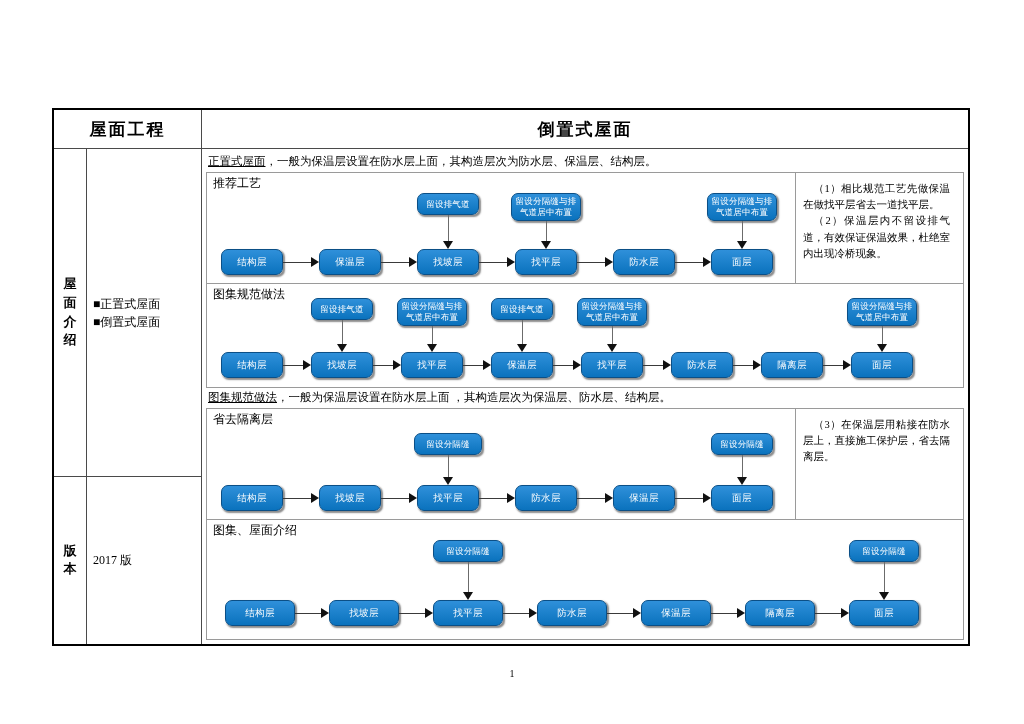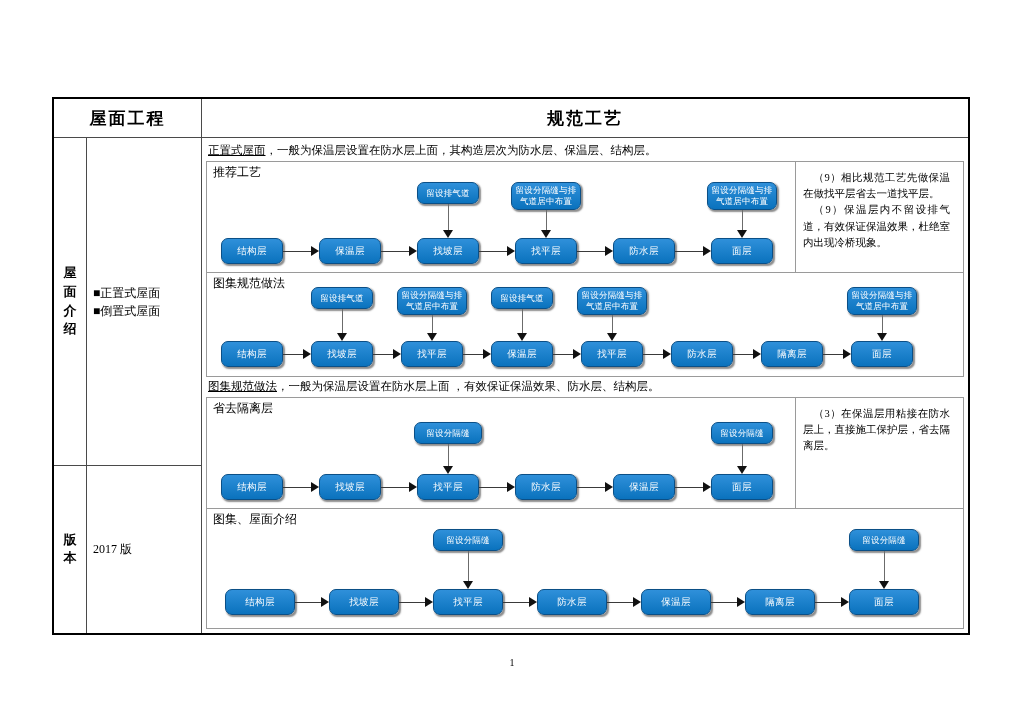--- a/index.html
+++ b/index.html
@@ -1,21 +1,21 @@
 <!DOCTYPE html>
 <html><head>
 <meta charset="utf-8">
 <style>
   html,body{margin:0;padding:0;}
   body{
     width:1024px;height:724px;background:#ffffff;
     font-family:"Liberation Serif","DejaVu Serif",serif;
     color:#000;overflow:hidden;position:relative;
   }
-  .page{position:absolute;left:0;top:5px;width:1024px;height:588px;border-radius:12px;}
+  .page{position:absolute;left:0;top:16px;width:1024px;height:588px;border-radius:12px;}
 
   
   .tbl{
     position:absolute;left:52px;top:92px;width:918px;
     border:2px solid #000;border-collapse:collapse;background:#fff;
   }
   .tbl td{border:1px solid #4a4a4a;padding:0;vertical-align:middle;}
 
   .hdr-left{width:142px;height:38px;text-align:center;
     font-size:17px;font-weight:bold;letter-spacing:2px;}
@@ -88,40 +88,40 @@
 </style>
 </head>
 <body>
 
 <div class="page">
 
   <table class="tbl">
     <tbody>
         <tr>
       <td class="hdr-left" colspan="2">屋面工程</td>
-      <td class="hdr-right">规范工艺</td>
+      <td class="hdr-right">倒置式屋面</td>
     </tr>
     <tr>
       <td class="vcol">
         <span class="vtext" id="intro-vertical"><span>屋</span><br><span>面</span><br><span>介</span><br><span>绍</span></span>
       </td>
       <td class="bcol">
         <span class="bullet">■正置式屋面</span>
         <span class="bullet">■倒置式屋面</span>
       </td>
       <td class="maincell" rowspan="2">
         <div id="sections-root">
               <div class="sect-head"><b>正置式屋面</b><span>，一般为保温层设置在防水层上面，其构造层次为防水层、保温层、结构层。</span></div>
               <div>
                 <div class="panel" style="height: 112px;">
                   <div class="panel-label">推荐工艺</div>
                   <div class="panel-split" style="left: 588px;"></div>
                   <div class="note" style="left: 596px; top: 8px; width: 147px;">
-                    <span style="display:block;text-indent:1em;">（9）相比规范工艺先做保温在做找平层省去一道找平层。</span>
-                    <span style="display:block;text-indent:1em;">（9）保温层内不留设排气道，有效保证保温效果，杜绝室内出现冷桥现象。</span>
+                    <span style="display:block;text-indent:1em;">（1）相比规范工艺先做保温在做找平层省去一道找平层。</span>
+                    <span style="display:block;text-indent:1em;">（2）保温层内不留设排气道，有效保证保温效果，杜绝室内出现冷桥现象。</span>
                   </div>
                   <div class="node" style="left: 14px; top: 76px; width: 62px; height: 26px;">结构层</div>
                   <div class="hconn" style="left: 76px; top: 89px; width: 28px;"></div>
                   <div class="harrow" style="left: 104px; top: 84px;"></div>
                   <div class="node" style="left: 112px; top: 76px; width: 62px; height: 26px;">保温层</div>
                   <div class="hconn" style="left: 174px; top: 89px; width: 28px;"></div>
                   <div class="harrow" style="left: 202px; top: 84px;"></div>
                   <div class="node" style="left: 210px; top: 76px; width: 62px; height: 26px;">找坡层</div>
                   <div class="hconn" style="left: 272px; top: 89px; width: 28px;"></div>
                   <div class="harrow" style="left: 300px; top: 84px;"></div>
@@ -176,21 +176,21 @@
                   <div class="vconn" style="left: 315px; top: 36px; height: 24px;"></div>
                   <div class="varrow" style="left: 310px; top: 60px;"></div>
                   <div class="node callout" style="left: 370px; top: 14px; width: 70px; height: 28px;">留设分隔缝与排气道居中布置</div>
                   <div class="vconn" style="left: 405px; top: 42px; height: 18px;"></div>
                   <div class="varrow" style="left: 400px; top: 60px;"></div>
                   <div class="node callout" style="left: 640px; top: 14px; width: 70px; height: 28px;">留设分隔缝与排气道居中布置</div>
                   <div class="vconn" style="left: 675px; top: 42px; height: 18px;"></div>
                   <div class="varrow" style="left: 670px; top: 60px;"></div>
                 </div>
               </div>
-              <div class="sect-head"><b>图集规范做法</b><span>，一般为保温层设置在防水层上面 ，有效保证保温效果、防水层、结构层。</span></div>
+              <div class="sect-head"><b>图集规范做法</b><span>，一般为保温层设置在防水层上面 ，其构造层次为保温层、防水层、结构层。</span></div>
               <div>
                 <div class="panel" style="height: 112px;">
                   <div class="panel-label">省去隔离层</div>
                   <div class="panel-split" style="left: 588px;"></div>
                   <div class="note" style="left: 596px; top: 8px; width: 147px;">
                     <span style="display:block;text-indent:1em;">（3）在保温层用粘接在防水层上，直接施工保护层，省去隔离层。</span>
                   </div>
                   <div class="node" style="left: 14px; top: 76px; width: 62px; height: 26px;">结构层</div>
                   <div class="hconn" style="left: 76px; top: 89px; width: 28px;"></div>
                   <div class="harrow" style="left: 104px; top: 84px;"></div>

